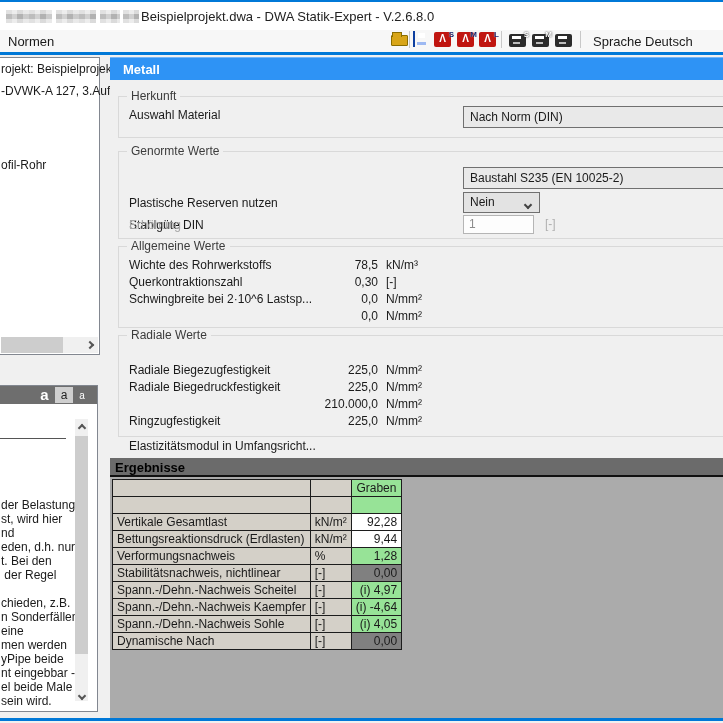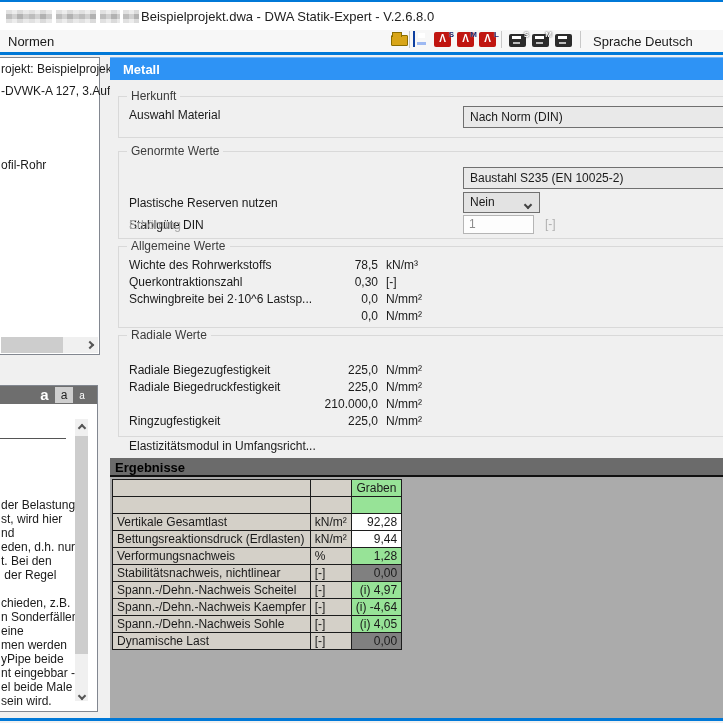--- a/index.html
+++ b/index.html
@@ -278,21 +278,21 @@
       <td class="lbl">Spann.-/Dehn.-Nachweis Kaempfer</td>
       <td class="unit">[-]</td>
       <td class="val v-ok">(i) -4,64</td>
     </tr>
     <tr>
       <td class="lbl">Spann.-/Dehn.-Nachweis Sohle</td>
       <td class="unit">[-]</td>
       <td class="val v-ok">(i) 4,05</td>
     </tr>
     <tr>
-      <td class="lbl">Dynamische Last</td>
+      <td class="lbl">Dynamische Nach</td>
       <td class="unit">[-]</td>
       <td class="val v-off">0,00</td>
     </tr>
   </tbody>
     </table>
 </div>
 
 <div class="bottom-accent"></div>
 <div class="bottom-pad"></div>
 

